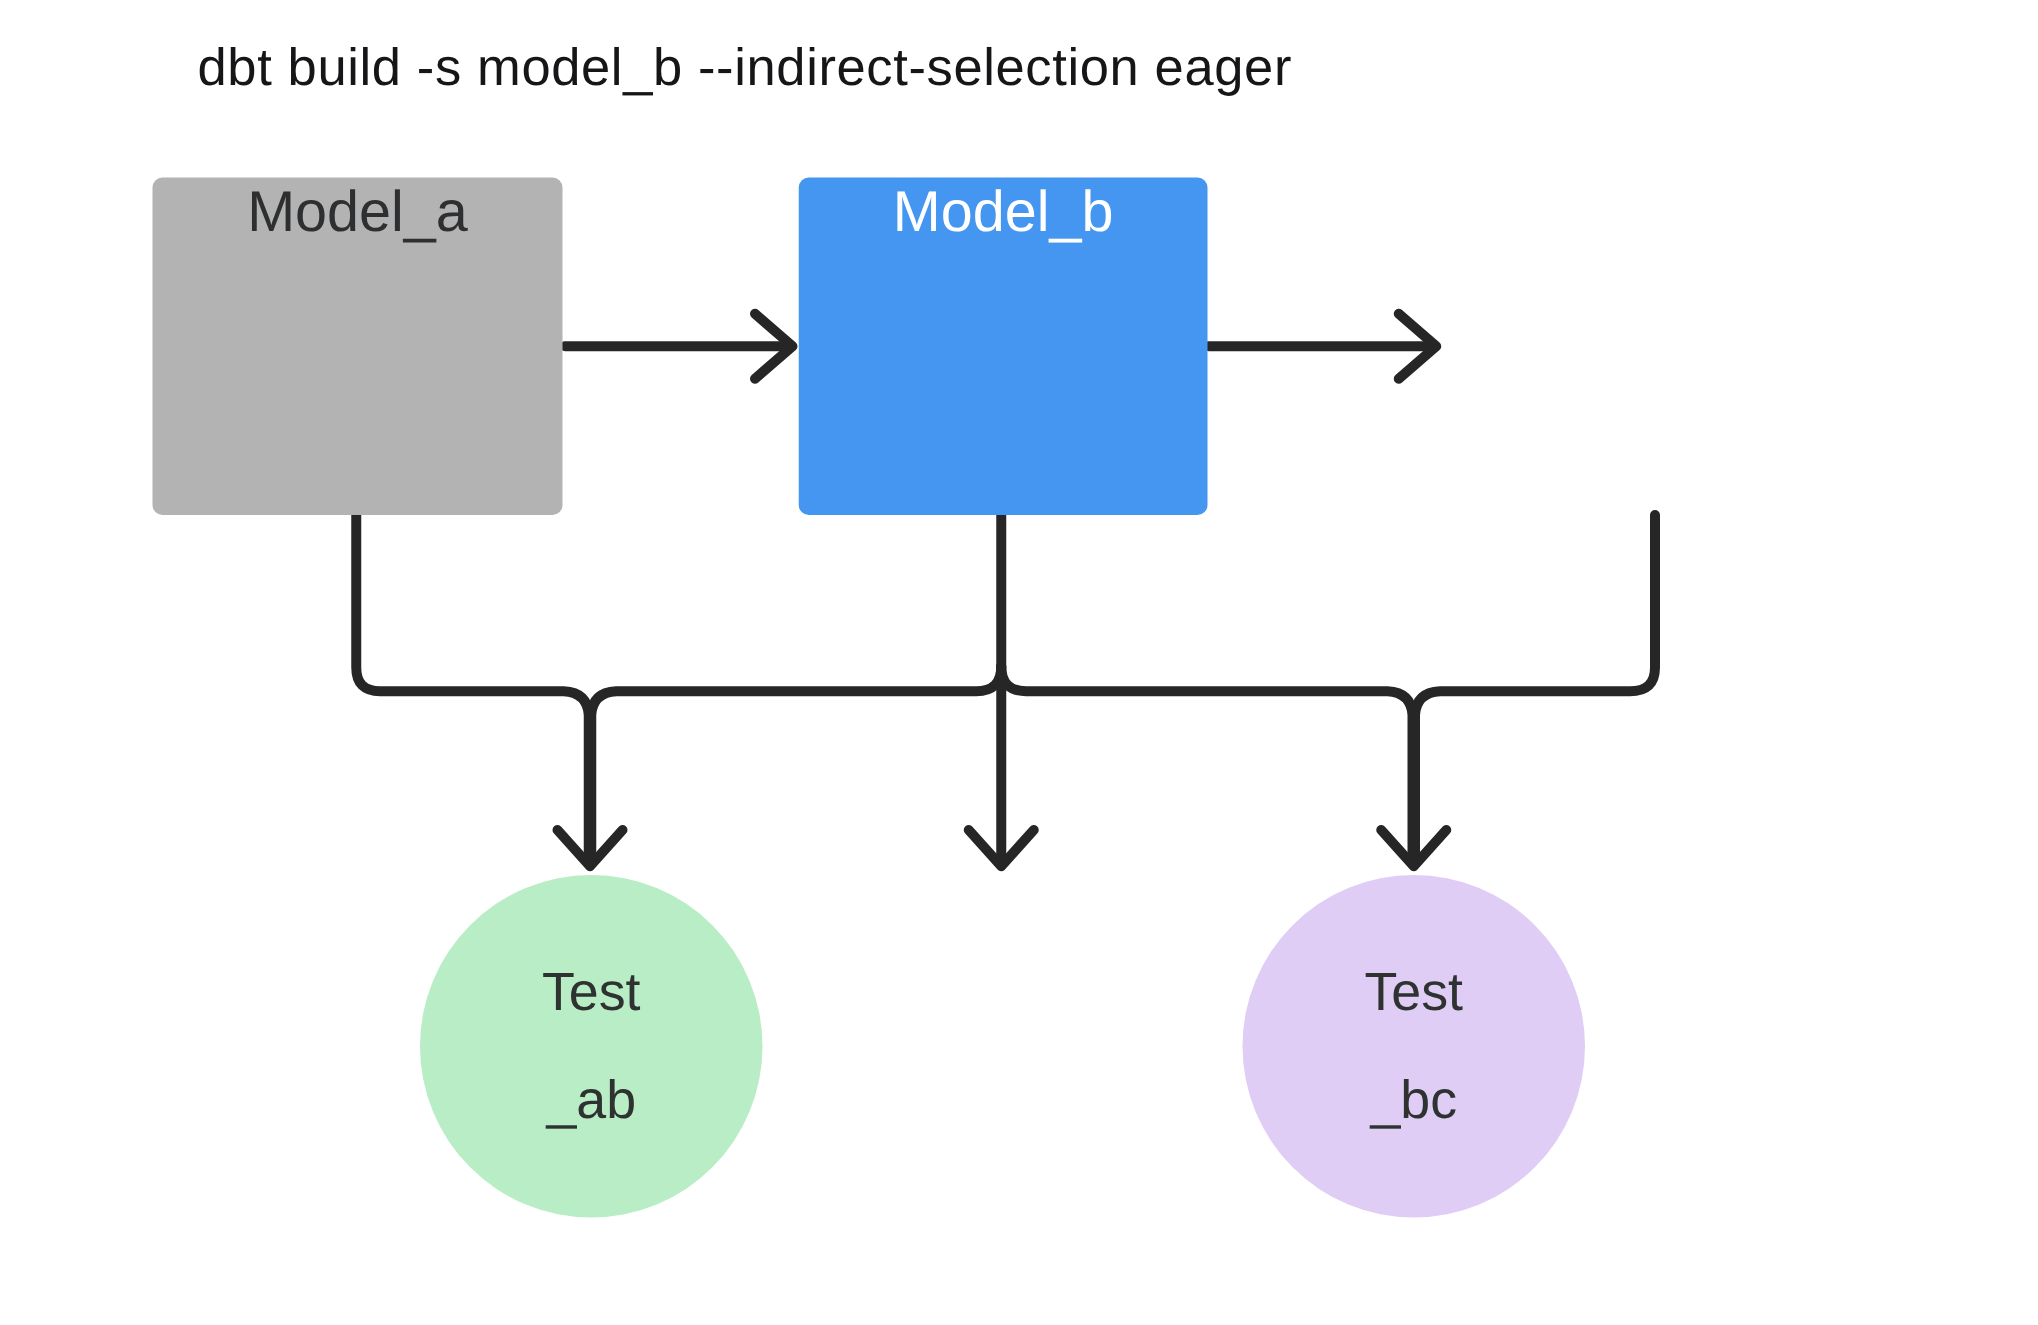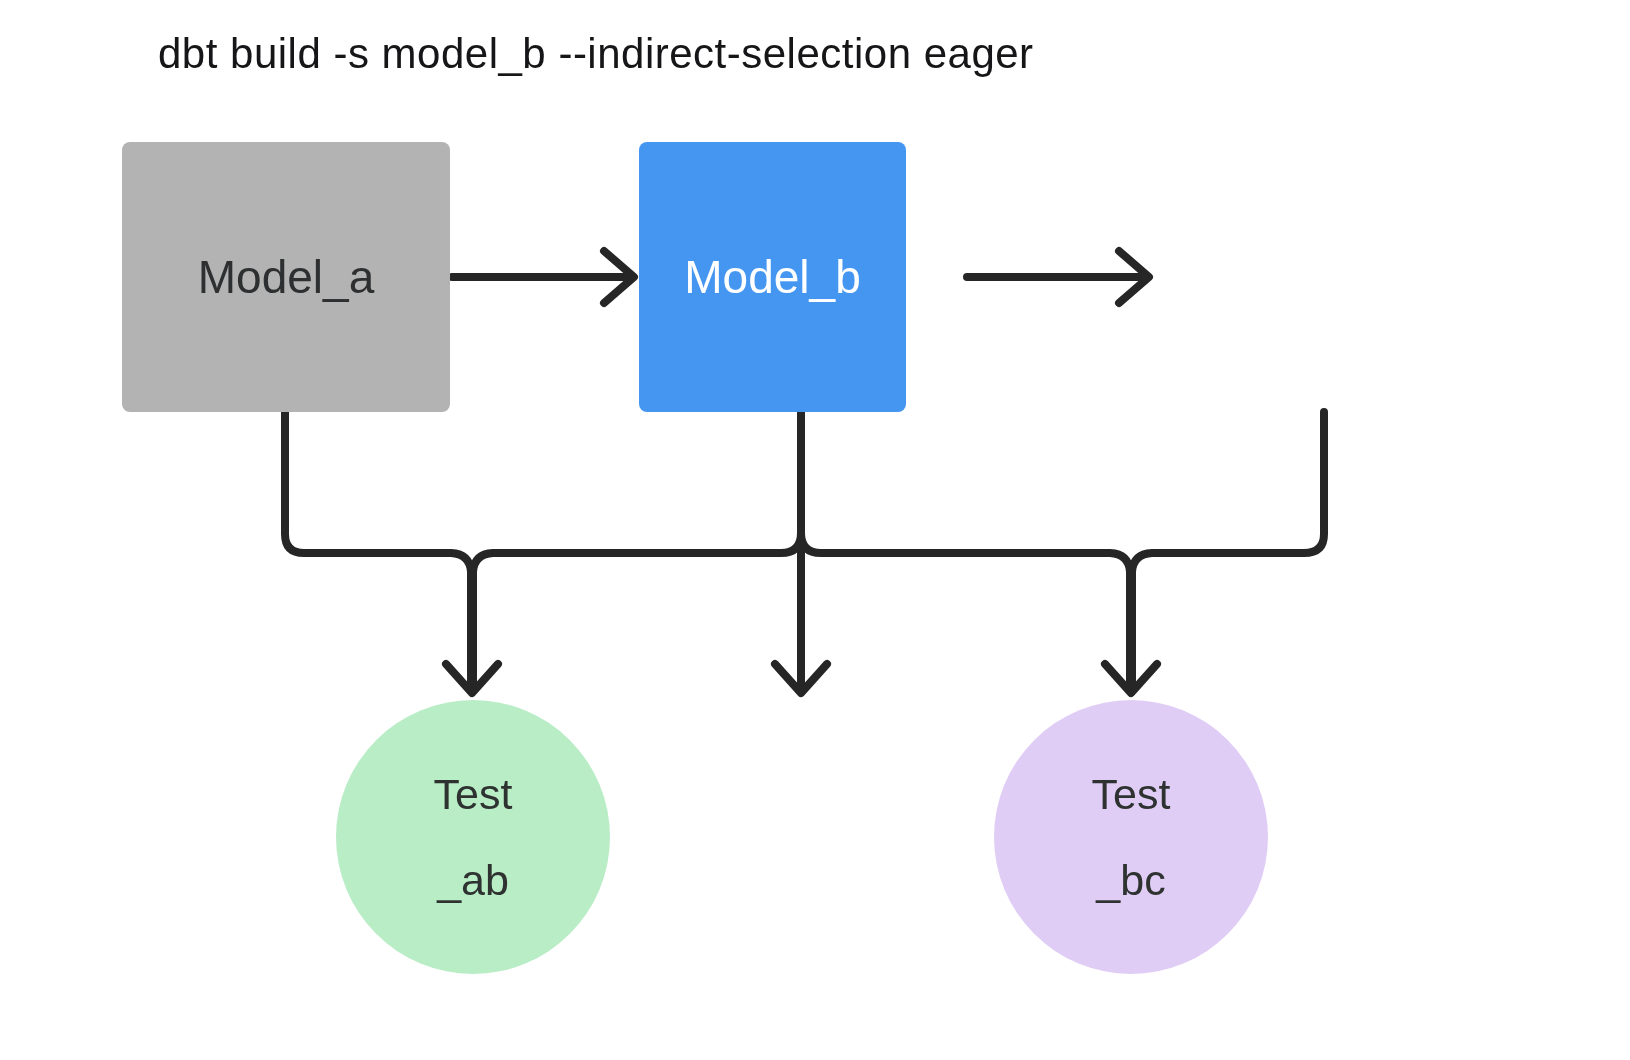--- a/index.html
+++ b/index.html
@@ -36,32 +36,31 @@
     letter-spacing:0.5px;
     color:var(--c-title_text);
     white-space:nowrap;
   }
   .model-node{
     position:absolute;
     top:142px;
     height:270px;
     border-radius:8px;
     display:flex;
-    align-items:center;
     justify-content:center;
     font-size:46px;
     color:var(--c-model_text);
   }
   .model-node.default{ background:var(--c-model_default); }
   .model-node.selected{
     background:var(--c-model_selected);
     color:var(--c-model_selected_text);
   }
   #model-a{ left:122px; width:328px; }
-  #model-b{ left:639px; width:267px; }
+  #model-b{ left:639px; width:327px; }
   #model-c{ left:1154px; width:328px; }
   .test-node{
     position:absolute;
     top:700px;
     width:274px;
     height:274px;
     border-radius:50%;
     display:flex;
     flex-direction:column;
     align-items:center;

